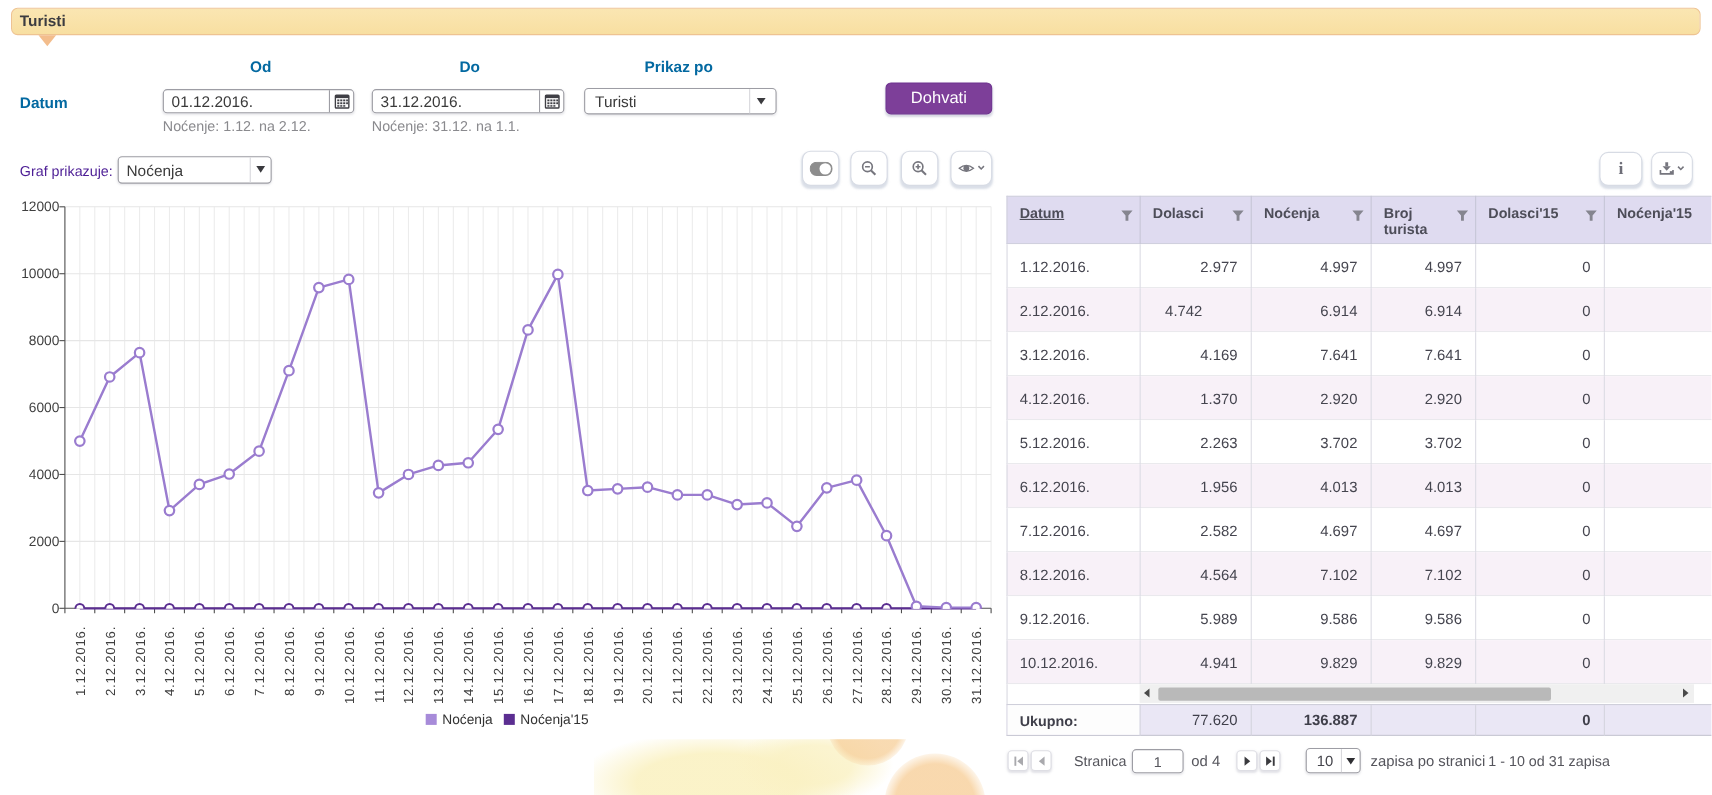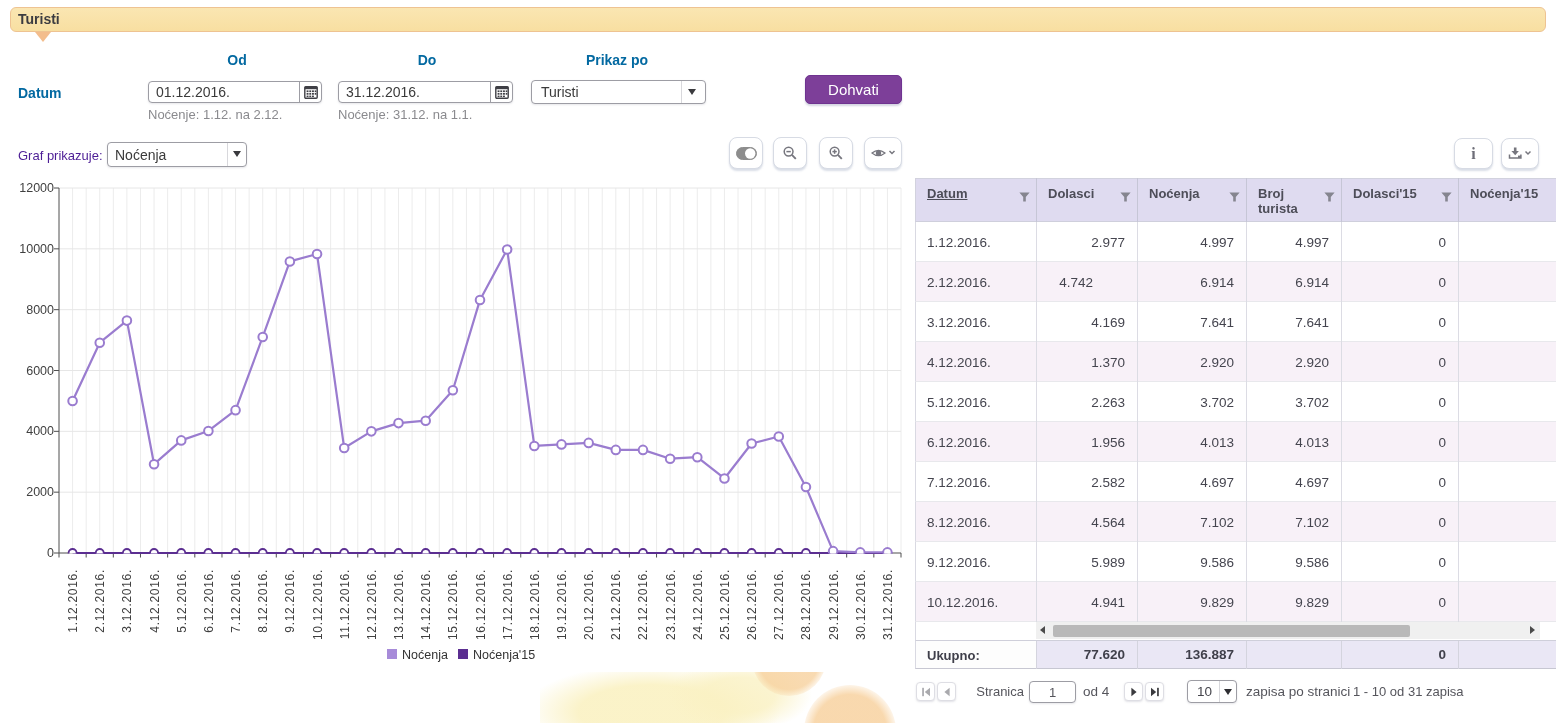--- a/index.html
+++ b/index.html
@@ -482,21 +482,21 @@
 <div class="abs" style="left:1458px;top:582px;width:1px;height:40px;background:#dcdce4"></div>
 <div class="abs" style="left:915px;top:622px;width:641px;height:18px;background:#fff;border-left:1px solid #d9d9e2"></div>
 <div class="abs" style="left:1036px;top:622px;width:504px;height:17px;background:#f0f0f0"></div>
 <div class="abs" style="left:1040px;top:626px;width:0;height:0;border-top:4px solid transparent;border-bottom:4px solid transparent;border-right:5px solid #4a4a4a"></div>
 <div class="abs" style="left:1530px;top:626px;width:0;height:0;border-top:4px solid transparent;border-bottom:4px solid transparent;border-left:5px solid #4a4a4a"></div>
 <div class="abs" style="left:1053px;top:625px;width:357px;height:12px;border-radius:2px;background:#b9b9b9"></div>
 <div class="abs" style="left:915px;top:640px;width:641px;height:29px;background:#eae7f5;border-top:1px solid #cfcfda;border-bottom:1px solid #c7c7d2;border-left:1px solid #d9d9e2"></div>
 <div class="abs" style="left:916px;top:641px;width:120px;height:27px;background:#fdfdfd"></div>
 <div class="abs" style="left:927px;top:648px;font-size:13px;font-weight:bold;color:#3f3f4a">Ukupno:</div>
 <div class="abs" style="left:1036px;top:641px;width:1px;height:28px;background:#d4d4de"></div>
-<div class="cell num" style="left:1048px;top:640px;width:77px;height:28px;font-weight:bold;color:#3f3f4a">77.620</div>
+<div class="cell num" style="left:1048px;top:640px;width:77px;height:28px;font-weight:normal;color:#3f3f4a">77.620</div>
 <div class="abs" style="left:1137px;top:641px;width:1px;height:28px;background:#d4d4de"></div>
 <div class="cell num" style="left:1149px;top:640px;width:85px;height:28px;font-weight:bold;color:#3f3f4a">136.887</div>
 <div class="abs" style="left:1246px;top:641px;width:1px;height:28px;background:#d4d4de"></div>
 <div class="abs" style="left:1341px;top:641px;width:1px;height:28px;background:#d4d4de"></div>
 <div class="cell num" style="left:1353px;top:640px;width:93px;height:28px;font-weight:bold;color:#3f3f4a">0</div>
 <div class="abs" style="left:1458px;top:641px;width:1px;height:28px;background:#d4d4de"></div>
 <div class="abs pbtn" style="left:916px;top:682px;width:19px;height:19px">
       <svg width="10" height="10" viewBox="0 0 10 10">
         <rect x="1.2" y="0.8" width="1.7" height="8.4" fill="#a9a9ad"></rect>
         <polygon points="9,0.8 9,9.2 3.8,5" fill="#a9a9ad"></polygon>

